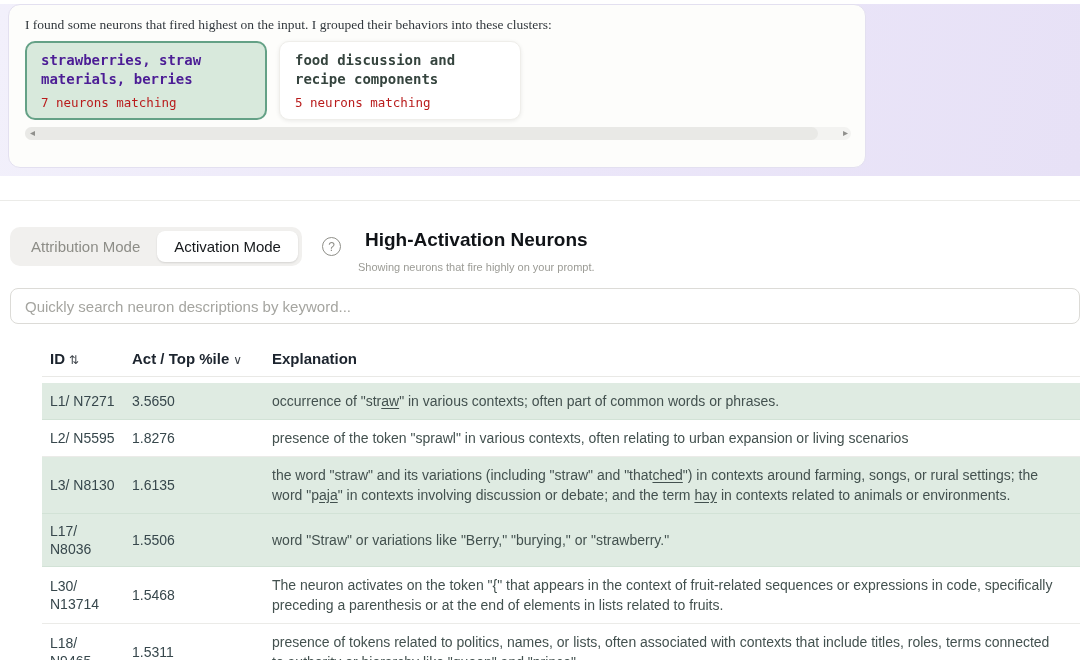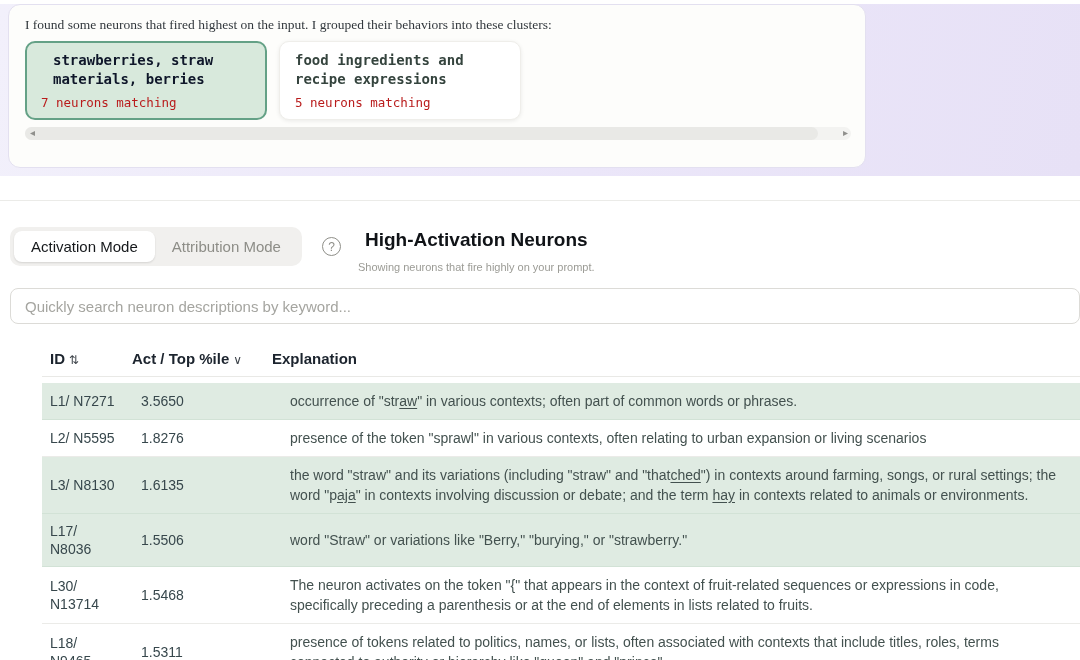--- a/index.html
+++ b/index.html
@@ -11,21 +11,21 @@
   .assistant-card { position: relative; margin: 4px 0 0 8px; width: 858px; height: 164px;
     background: #fdfdfb; border: 1px solid #e3e0f0; border-radius: 12px; padding: 10px 16px; }
   .assistant-msg { font-family: Liberation Serif, serif; font-size: 13.5px; line-height: 19px;
     color: #32383d; max-width: 780px; white-space: normal; }
   .clusters { display: flex; gap: 12px; margin-top: 7px; }
   .cluster { width: 242px; border-radius: 10px; padding: 9px 15px; background: #ffffff;
     border: 1px solid #efeeea; box-shadow: 0 1px 4px rgba(0,0,0,0.08); cursor: pointer; }
   .cluster.selected { background: #d8e9dc; border: 2px solid #64a186; box-shadow: none; padding: 8px 14px; }
   .cluster-title { font-family: "DejaVu Sans Mono", monospace; font-size: 14px; font-weight: bold;
     line-height: 19px; color: #35443e; }
-  .cluster.selected .cluster-title { color: #0f172a; margin-left: 12px; }
+  .cluster.selected .cluster-title { color: #4c1d95; }
   .cluster-count { font-family: "DejaVu Sans Mono", monospace; font-size: 12.5px; color: #b91c1c;
     margin-top: 6px; }
   .hscroll { margin-top: 7px; height: 13px; background: #f3f3f1; border-radius: 7px; position: relative;
     width: 826px; }
   .hscroll .thumb { position: absolute; left: 0; top: 0; height: 13px; width: 96%;
     background: #e9e9e6; border-radius: 7px; }
   .scroll-arrow { position: absolute; top: -1px; font-size: 10px; color: #8f8f8c; line-height: 14px; }
   .scroll-arrow.left { left: 5px; }
   .scroll-arrow.right { right: 3px; }
 
@@ -48,58 +48,58 @@
     font-family: "Liberation Sans", sans-serif; outline: none; }
   .search::placeholder { color: #a5a5a0; }
 
   
   .table { margin: 16px 0 0 10px; width: 1070px; }
   .thead, .trow { display: grid; grid-template-columns: 82px 140px 1fr; align-items: center;
     padding-left: 8px; margin-left: 32px; }
   .thead { padding-top: 10px; padding-bottom: 9px; border-bottom: 1px solid #e9e9e6; margin-bottom: 6px; }
   .th { font-size: 15px; font-weight: bold; color: #1c242e; }
   .sort-glyph { font-size: 12px; font-weight: normal; color: #3c4249; margin-left: 4px; }
-  .trow { padding-top: 8px; padding-bottom: 8px; border-bottom: 1px solid #ebebe8; cursor: pointer; gap: 9px; }
+  .trow { padding-top: 8px; padding-bottom: 8px; border-bottom: 1px solid #ebebe8; cursor: pointer; }
   .trow.green { background: #dfebe2; border-bottom: 1px solid #d2e2d6; }
   .col-id { font-size: 14px; color: #37474c; line-height: 18px; }
   .col-act { font-size: 14px; color: #37474c; }
   .col-exp { font-size: 14px; color: #43514f; line-height: 20px; padding-right: 22px; }
   .col-exp u { text-underline-offset: 2px; }
 </style>
 </head>
 <body>
 
 <div class="hero">
   <div class="assistant-card">
     <div class="assistant-msg">I found some neurons that fired highest on the input. I grouped their behaviors into these clusters:</div>
     <div class="clusters" id="clusters">
   <div class="cluster selected">
     <div class="cluster-title">strawberries, straw materials, berries</div>
     <div class="cluster-count">7 neurons matching</div>
   </div>
 
   <div class="cluster">
-    <div class="cluster-title">food ingredients and recipe expressions</div>
+    <div class="cluster-title">food discussion and recipe components</div>
     <div class="cluster-count">5 neurons matching</div>
   </div>
 </div>
     <div class="hscroll">
       <div class="thumb"></div>
       <span class="scroll-arrow left">◂</span>
       <span class="scroll-arrow right">▸</span>
     </div>
   </div>
 </div>
 
 <div class="section-divider"></div>
 
 <div class="mode-row">
   <div class="tab-group">
+    <div class="tab">Attribution Mode</div>
     <div class="tab active">Activation Mode</div>
-    <div class="tab">Attribution Mode</div>
   </div>
   <div class="help">?</div>
   <div class="headings">
     <div class="page-title">High-Activation Neurons</div>
     <div class="page-subtitle">Showing neurons that fire highly on your prompt.</div>
   </div>
 </div>
 
 <input class="search" type="text" placeholder="Quickly search neuron descriptions by keyword..." style="">
 

